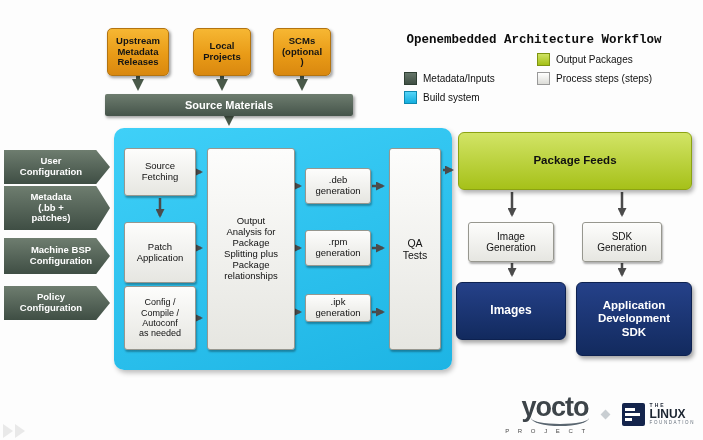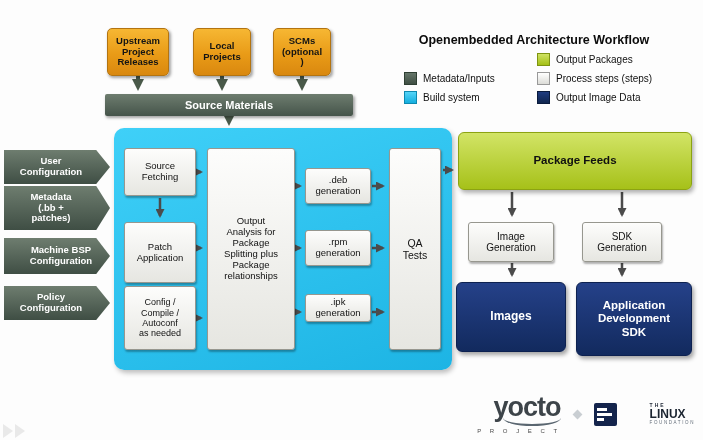--- a/index.html
+++ b/index.html
@@ -34,21 +34,21 @@
           box-shadow:2px 3px 4px rgba(0,0,0,.3); }
 
   .navy { background:linear-gradient(180deg,#254189,#122a5e); border:1px solid #0d2150;
           border-radius:6px; font-weight:bold; font-size:12px; color:#ffffff;
           box-shadow:2px 3px 4px rgba(0,0,0,.35); }
 
   #arrow-layer { position:absolute; left:0; top:0; width:703px; height:440px;
                  z-index:2; pointer-events:none; }
 
   .legend-title { position:absolute; left:396px; top:33px; width:276px; text-align:center;
-                  font-size:12.5px; font-weight:bold; color:#0c0c0c; z-index:3; }
+                  font-size:12.5px; font-weight:bold; color:#0c0c0c; z-index:3;font-family:Liberation Mono, monospace; }
   .legend-item { position:absolute; display:flex; align-items:center; gap:6px;
                  font-size:10px; color:#101010; z-index:3; }
   .swatch { width:13px; height:13px; border:1px solid #777; flex:0 0 auto; }
   .sw-upstream  { background:linear-gradient(180deg,#f3b133,#d9880f); border-color:#8a6a1a; }
   .sw-metadata  { background:linear-gradient(180deg,#66766a,#3f4f43); border-color:#2f3f33; }
   .sw-build     { background:linear-gradient(180deg,#55d4f8,#14aede); border-color:#0d89b0; }
   .sw-output    { background:linear-gradient(180deg,#cfe262,#a4c016); border-color:#7e9410; }
   .sw-process   { background:linear-gradient(180deg,#ffffff,#dcdcd7); border-color:#999; }
   .sw-imagedata { background:linear-gradient(180deg,#1f3c80,#10264f); border-color:#0a1b3d; }
 
@@ -58,21 +58,21 @@
   .yocto-word { font-size:27px; font-weight:bold; color:#3d4449; letter-spacing:-1px; line-height:1; }
   .yocto-swoosh { width:58px; height:8px; border-bottom:2px solid #5a6670;
                   border-radius:0 0 50% 50%/0 0 100% 100%; margin-top:-3px; }
   .yocto-sub { font-size:6px; letter-spacing:3.5px; color:#4a4a4a; margin-top:2px; }
   .sep-diamond { width:7px; height:7px; background:#c9ced2; transform:rotate(45deg); }
   .lf { display:flex; align-items:center; gap:5px; }
   .lf-mark { width:23px; height:23px; background:#14244c; border-radius:2px;
              display:flex; flex-direction:column; justify-content:center; gap:2px; padding:3px; }
   .lf-bar { height:3px; background:#ffffff; }
   .lf-bar.b1 { width:60%; } .lf-bar.b2 { width:90%; } .lf-bar.b3 { width:45%; }
-  .lf-text { display:flex; flex-direction:column; line-height:1.05;margin-left:28px; }
+  .lf-text { display:flex; flex-direction:column; line-height:1.05; }
   .lf-the { font-size:5px; font-weight:bold; letter-spacing:2px; color:#222a38; }
   .lf-linux { font-size:12px; font-weight:bold; color:#1b2430; }
   .lf-foundation { font-size:4.5px; letter-spacing:1.6px; color:#66707c; }
 
   .corner-chev { position:absolute; width:0; height:0; border-top:7px solid transparent;
                  border-bottom:7px solid transparent; border-left:10px solid #e3e3e3;
                  z-index:3; opacity:.8; }
 </style>
 </head>
 <body>
@@ -112,21 +112,21 @@
 
     <line x1="443" y1="170" x2="452" y2="170" stroke="#4b4b4b" stroke-width="2.5" marker-end="url(#m-gray)"></line>
 
     <line x1="512" y1="192" x2="512" y2="215" stroke="#4b4b4b" stroke-width="2.5" marker-end="url(#m-gray)"></line>
     <line x1="622" y1="192" x2="622" y2="215" stroke="#4b4b4b" stroke-width="2.5" marker-end="url(#m-gray)"></line>
     <line x1="512" y1="263" x2="512" y2="275" stroke="#4b4b4b" stroke-width="2.5" marker-end="url(#m-gray)"></line>
     <line x1="622" y1="263" x2="622" y2="275" stroke="#4b4b4b" stroke-width="2.5" marker-end="url(#m-gray)"></line>
   </svg>
 
   <div class="box orange" style="left:107px; top:28px; width:62px; height:48px;">Upstream
-Project
+Metadata
 Releases</div>
   <div class="box orange" style="left:193px; top:28px; width:58px; height:48px;">Local
 Projects</div>
   <div class="box greenbar" style="left:105px; top:94px; width:248px; height:22px;">Source Materials</div>
 
   <div class="box orange" style="left:273px; top:28px; width:58px; height:48px;">SCMs
 (optional
 )</div>
 
   <div class="box garrow" style="left:4px; top:142px; width:106px; height:34px;margin-top:8px;">User
@@ -165,21 +165,21 @@
   <div class="box white" style="left:389px; top:148px; width:52px; height:202px; font-size:10.5px;">QA
 Tests</div>
 
   <div class="box lime" style="left:458px; top:132px; width:234px; height:58px;">Package Feeds</div>
 
   <div class="box white" style="left:468px; top:222px; width:86px; height:40px; font-size:10px;">Image
 Generation</div>
   <div class="box white" style="left:582px; top:222px; width:80px; height:40px; font-size:10px;">SDK
 Generation</div>
 
-  <div class="box navy" style="left:456px; top:282px; width:110px; height:70px;">Images</div>
+  <div class="box navy" style="left:456px; top:282px; width:110px; height:58px;">Images</div>
   <div class="box navy" style="left:576px; top:282px; width:116px; height:74px; font-size:11.5px;">Application
 Development
 SDK</div>
 
   <div class="legend-title">Openembedded Architecture Workflow</div>
 
   <div class="legend-item" style="left:404px; top:72px;">
     <span class="swatch sw-metadata"></span>
     <span>Metadata/Inputs</span>
   </div>
@@ -187,24 +187,20 @@
     <span class="swatch sw-build"></span>
     <span>Build system</span>
   </div>
   <div class="legend-item" style="left:537px; top:53px;">
     <span class="swatch sw-output"></span>
     <span>Output Packages</span>
   </div>
   <div class="legend-item" style="left:537px; top:72px;">
     <span class="swatch sw-process"></span>
     <span>Process steps (steps)</span>
-  </div>
-  <div class="legend-item" style="left:537px; top:91px;">
-    <span class="swatch sw-imagedata"></span>
-    <span>Output Image Data</span>
   </div>
 
   <div class="footer">
     <div class="yocto">
       <div class="yocto-word">yocto</div>
       <div class="yocto-swoosh"></div>
       <div class="yocto-sub">P R O J E C T</div>
     </div>
     <div class="sep-diamond"></div>
     <div class="lf">

